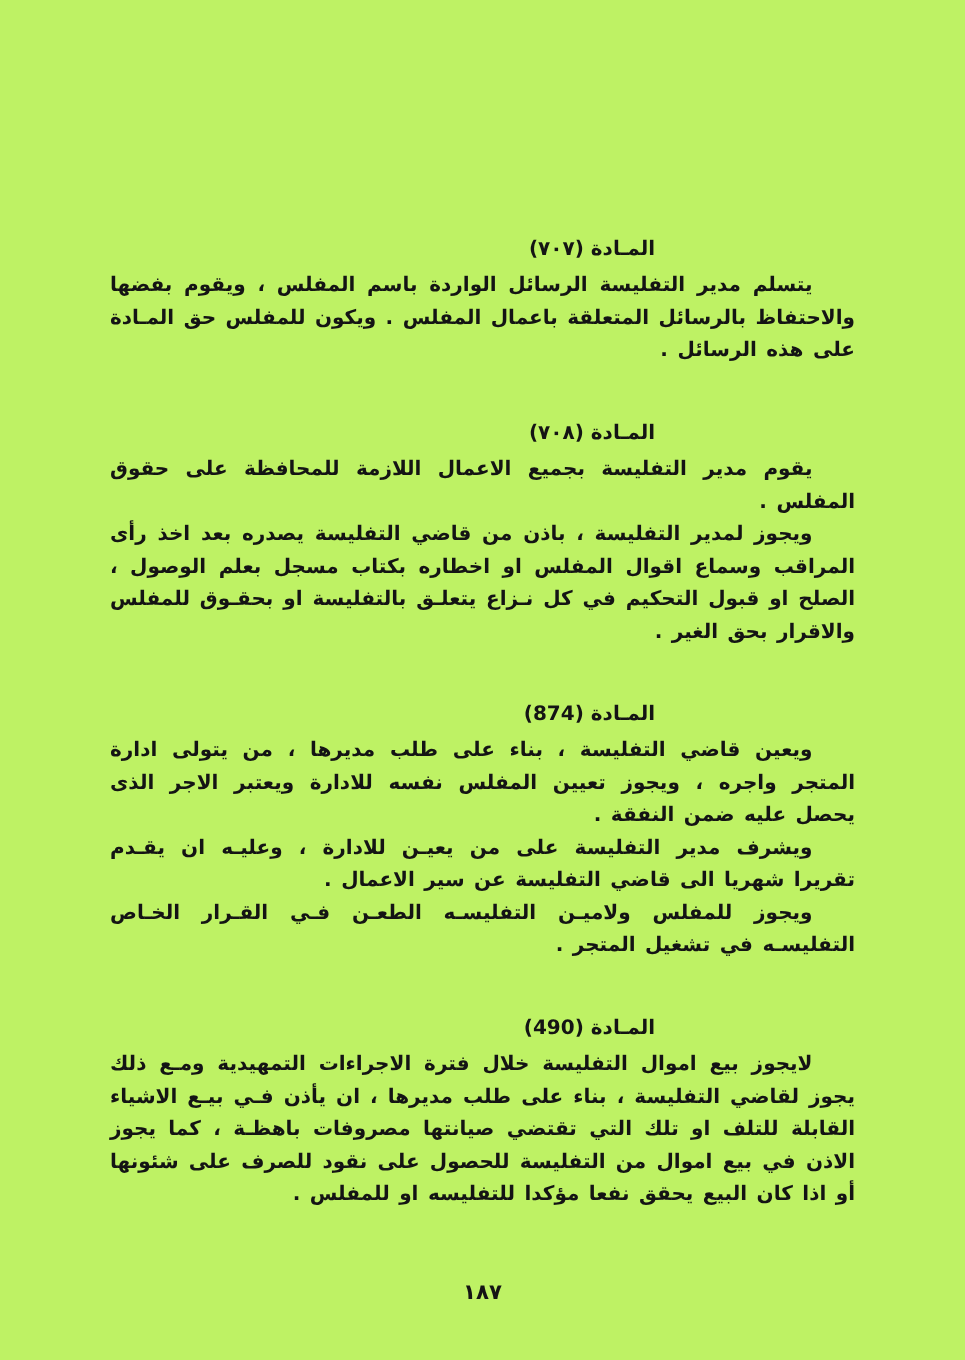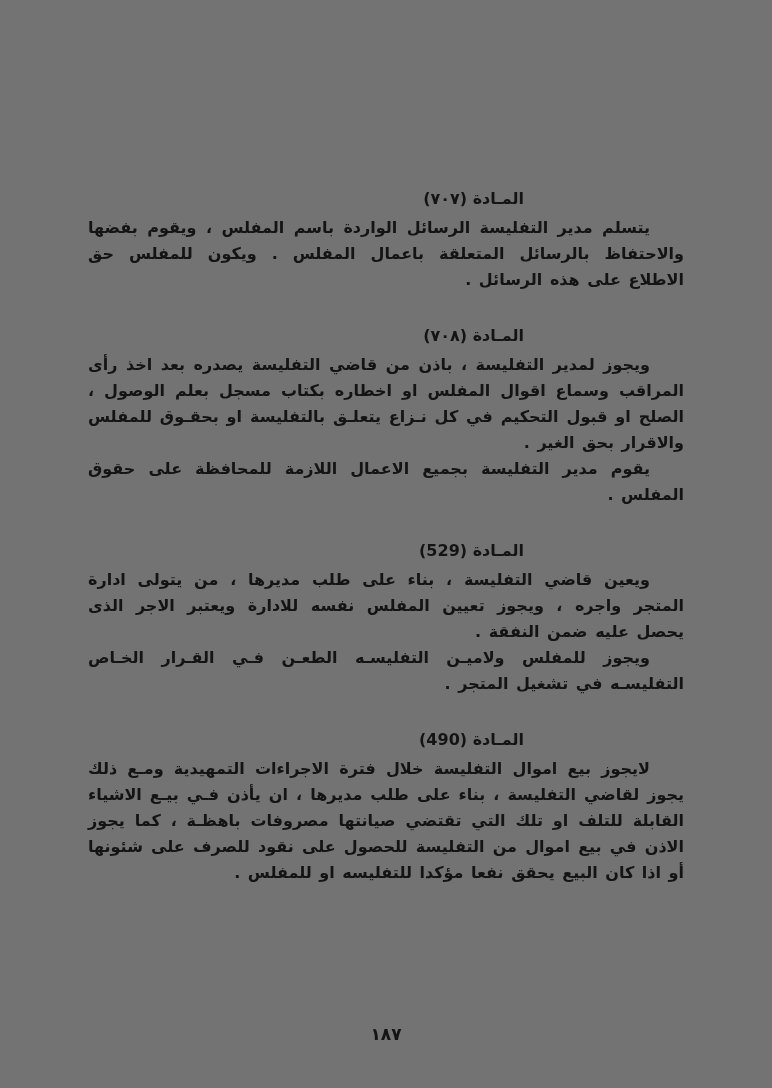--- a/index.html
+++ b/index.html
@@ -7,21 +7,21 @@
   html, body {
     width: 772px;
     background: #ffffff;
     font-family: "DejaVu Sans", sans-serif;
   }
 
   .page {
     position: relative;
     width: 772px;
     height: 1088px;
-    background: #737373;
+    background: #bef264;
     overflow: hidden;
     direction: rtl;
   }
 
   .text-block {
     position: absolute;
     top: 186px;
     right: 88px;
     width: 596px;
     color: #141414;
@@ -31,21 +31,21 @@
   }
 
   .article { margin-bottom: 6px; }
 
   .article-heading {
     font-size: 16px;
     font-weight: bold;
     text-align: right;
     padding-left: 0;
     margin-right: 160px;
-    margin-top: 30px;
+    margin-top: 40px;
     margin-bottom: 3px;
     letter-spacing: 0.5px;
     white-space: nowrap;
   }
 
   .article:first-child .article-heading { margin-top: 0; }
 
   .para {
     text-align: justify;
     text-indent: 34px;
@@ -68,32 +68,33 @@
   }
 </style>
 </head>
 <body>
 
 <div class="page">
   <main class="text-block">
 
     <section class="article">
       <h2 class="article-heading">المـادة (٧٠٧)</h2>
-      <p class="para">يتسلم مدير التفليسة الرسائل الواردة باسم المفلس ، ويقوم بفضها والاحتفاظ بالرسائل المتعلقة باعمال المفلس . ويكون للمفلس حق الاطلاع على هذه الرسائل .</p>
+      <p class="para">يتسلم مدير التفليسة الرسائل الواردة باسم المفلس ، ويقوم بفضها والاحتفاظ بالرسائل المتعلقة باعمال المفلس . ويكون للمفلس حق المـادة على هذه الرسائل .</p>
     </section>
 
     <section class="article">
       <h2 class="article-heading">المـادة (٧٠٨)</h2>
+      <p class="para">يقوم مدير التفليسة بجميع الاعمال اللازمة للمحافظة على حقوق المفلس .</p>
       <p class="para">ويجوز لمدير التفليسة ، باذن من قاضي التفليسة يصدره بعد اخذ رأى المراقب وسماع اقوال المفلس او اخطاره بكتاب مسجل بعلم الوصول ، الصلح او قبول التحكيم في كل نـزاع يتعلـق بالتفليسة او بحقـوق للمفلس والاقرار بحق الغير .</p>
-      <p class="para">يقوم مدير التفليسة بجميع الاعمال اللازمة للمحافظة على حقوق المفلس .</p>
     </section>
 
     <section class="article">
-      <h2 class="article-heading">المـادة (529)</h2>
+      <h2 class="article-heading">المـادة (874)</h2>
       <p class="para">ويعين قاضي التفليسة ، بناء على طلب مديرها ، من يتولى ادارة المتجر واجره ، ويجوز تعيين المفلس نفسه للادارة ويعتبر الاجر الذى يحصل عليه ضمن النفقة .</p>
+      <p class="para">ويشرف مدير التفليسة على من يعيـن للادارة ، وعليـه ان يقـدم تقريرا شهريا الى قاضي التفليسة عن سير الاعمال .</p>
       <p class="para">ويجوز للمفلس ولاميـن التفليسـه الطعـن فـي القـرار الخـاص التفليسـه في تشغيل المتجر .</p>
     </section>
 
     <section class="article">
       <h2 class="article-heading">المـادة (490)</h2>
       <p class="para">لايجوز بيع اموال التفليسة خلال فترة الاجراءات التمهيدية ومـع ذلك يجوز لقاضي التفليسة ، بناء على طلب مديرها ، ان يأذن فـي بيـع الاشياء القابلة للتلف او تلك التي تقتضي صيانتها مصروفات باهظـة ، كما يجوز الاذن في بيع اموال من التفليسة للحصول على نقود للصرف على شئونها أو اذا كان البيع يحقق نفعا مؤكدا للتفليسه او للمفلس .</p>
     </section>
 
   </main>
 

